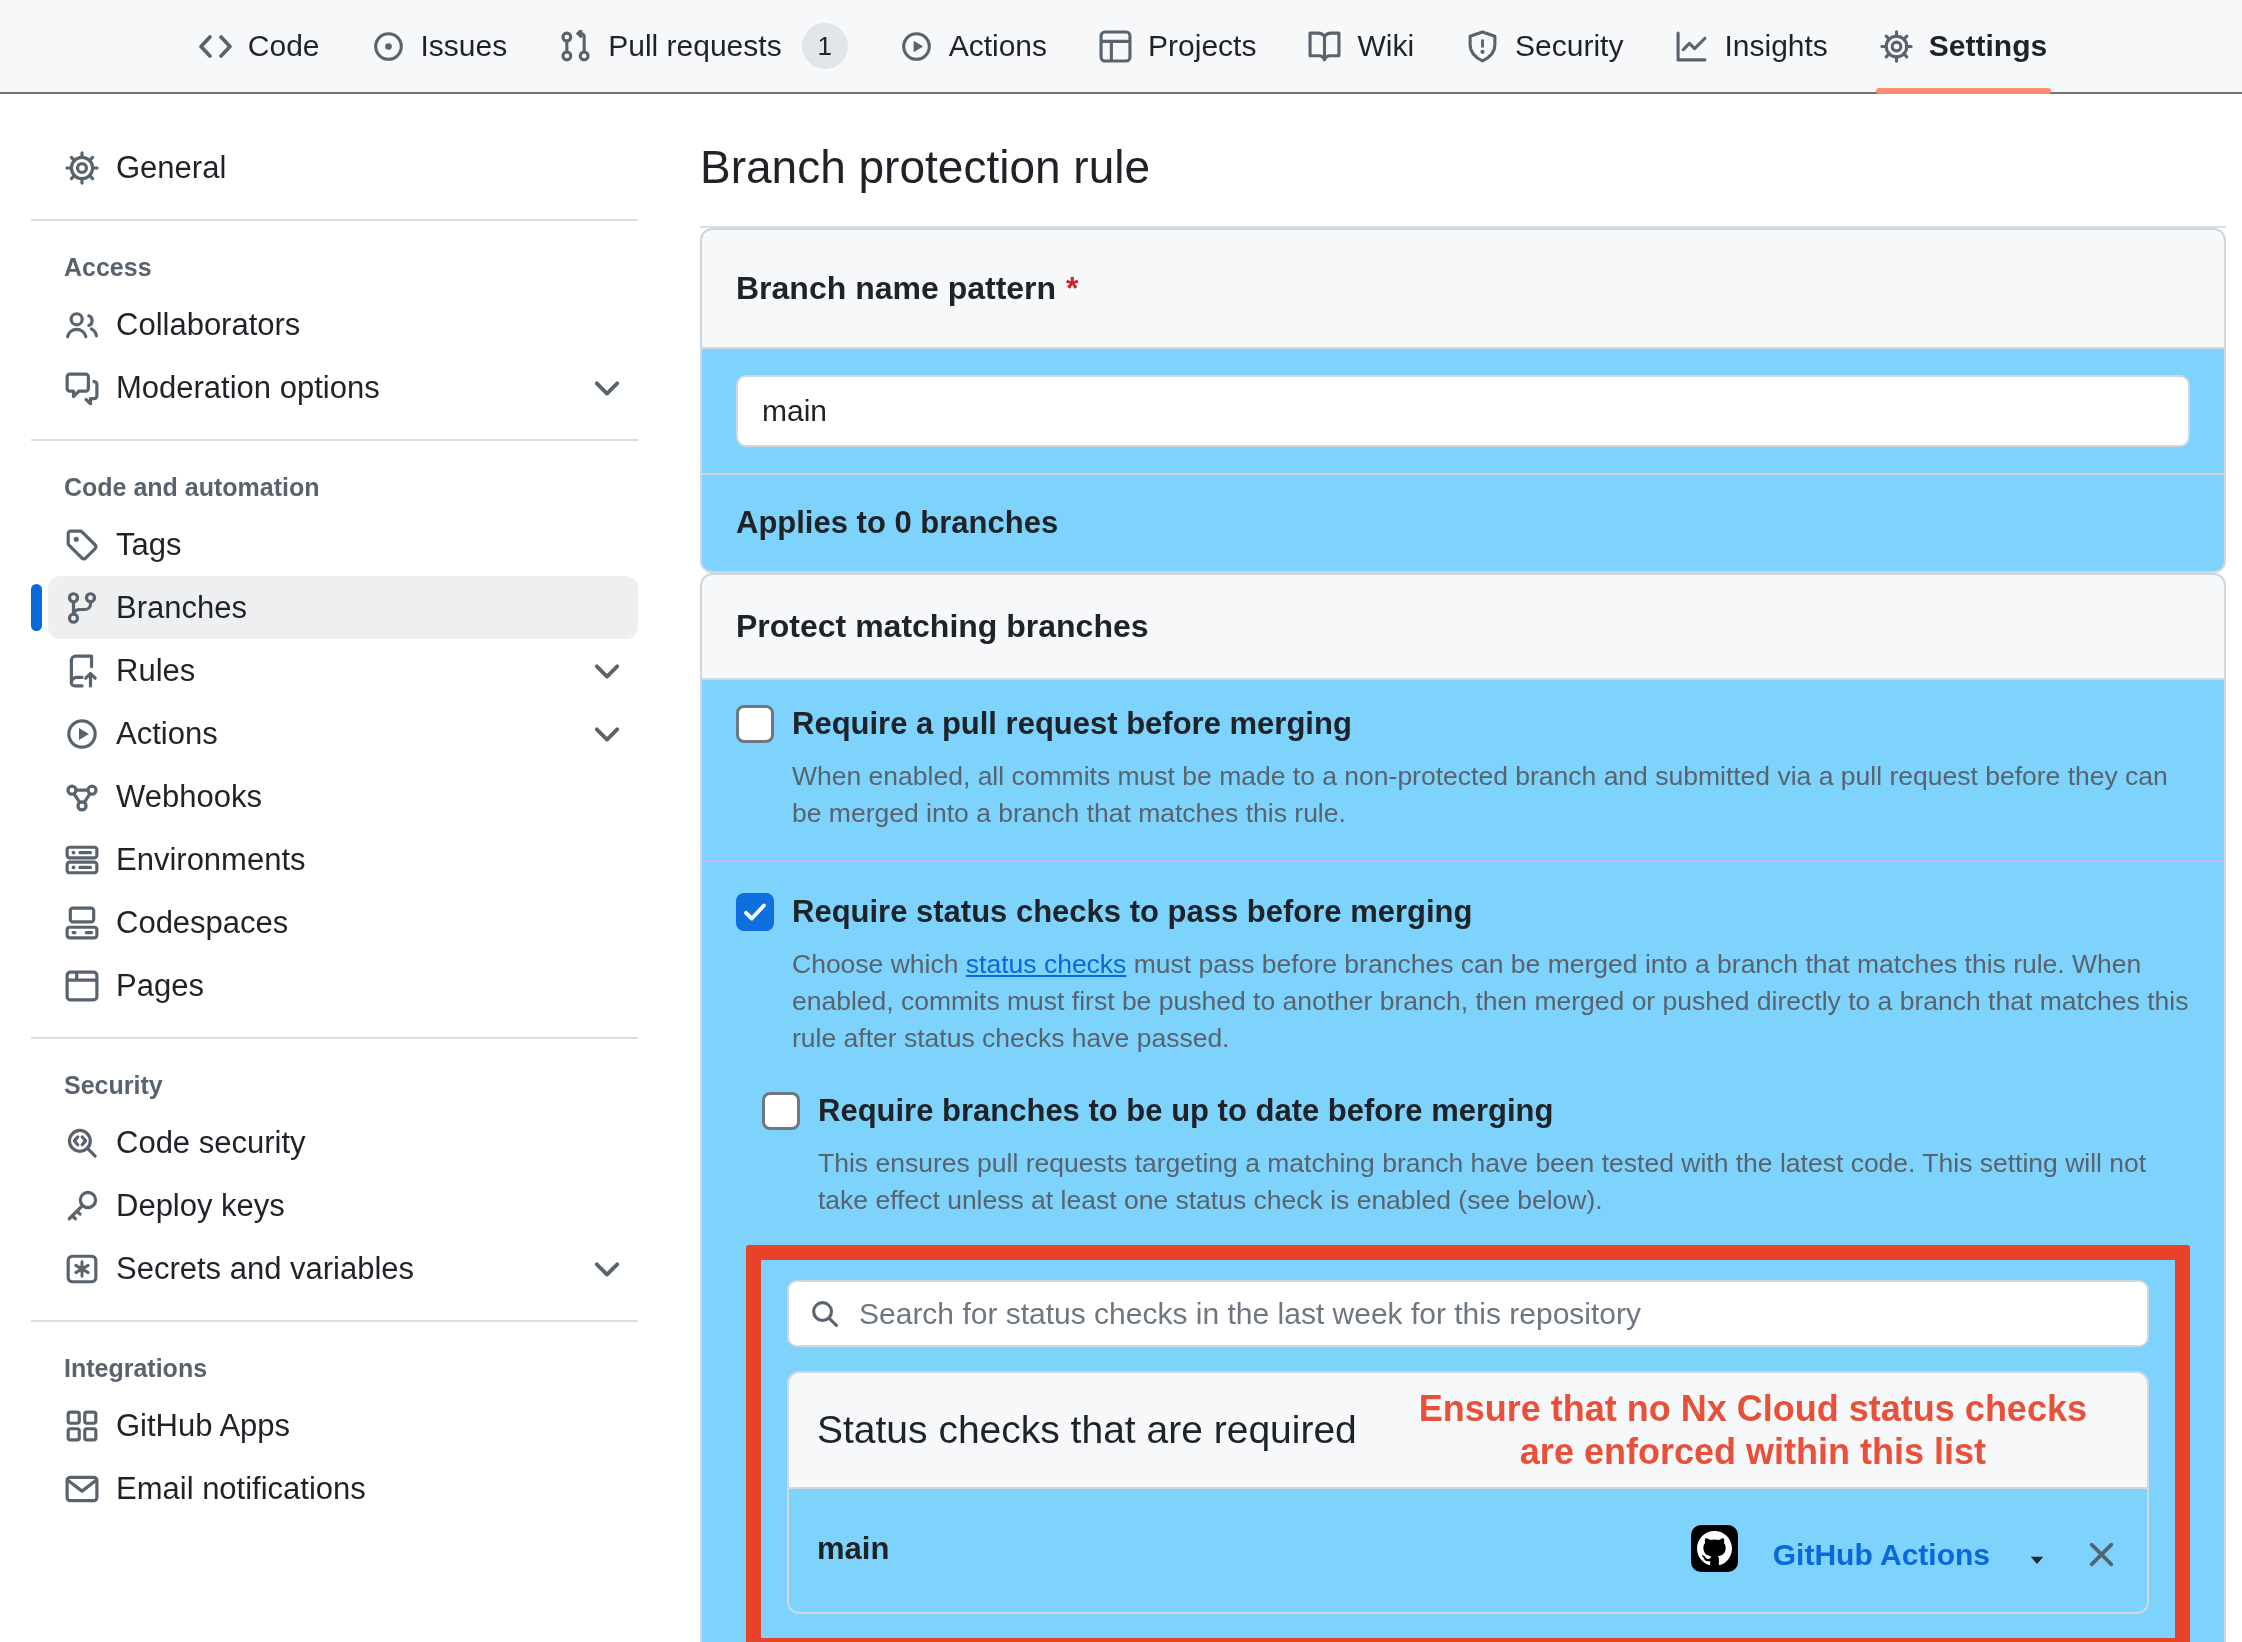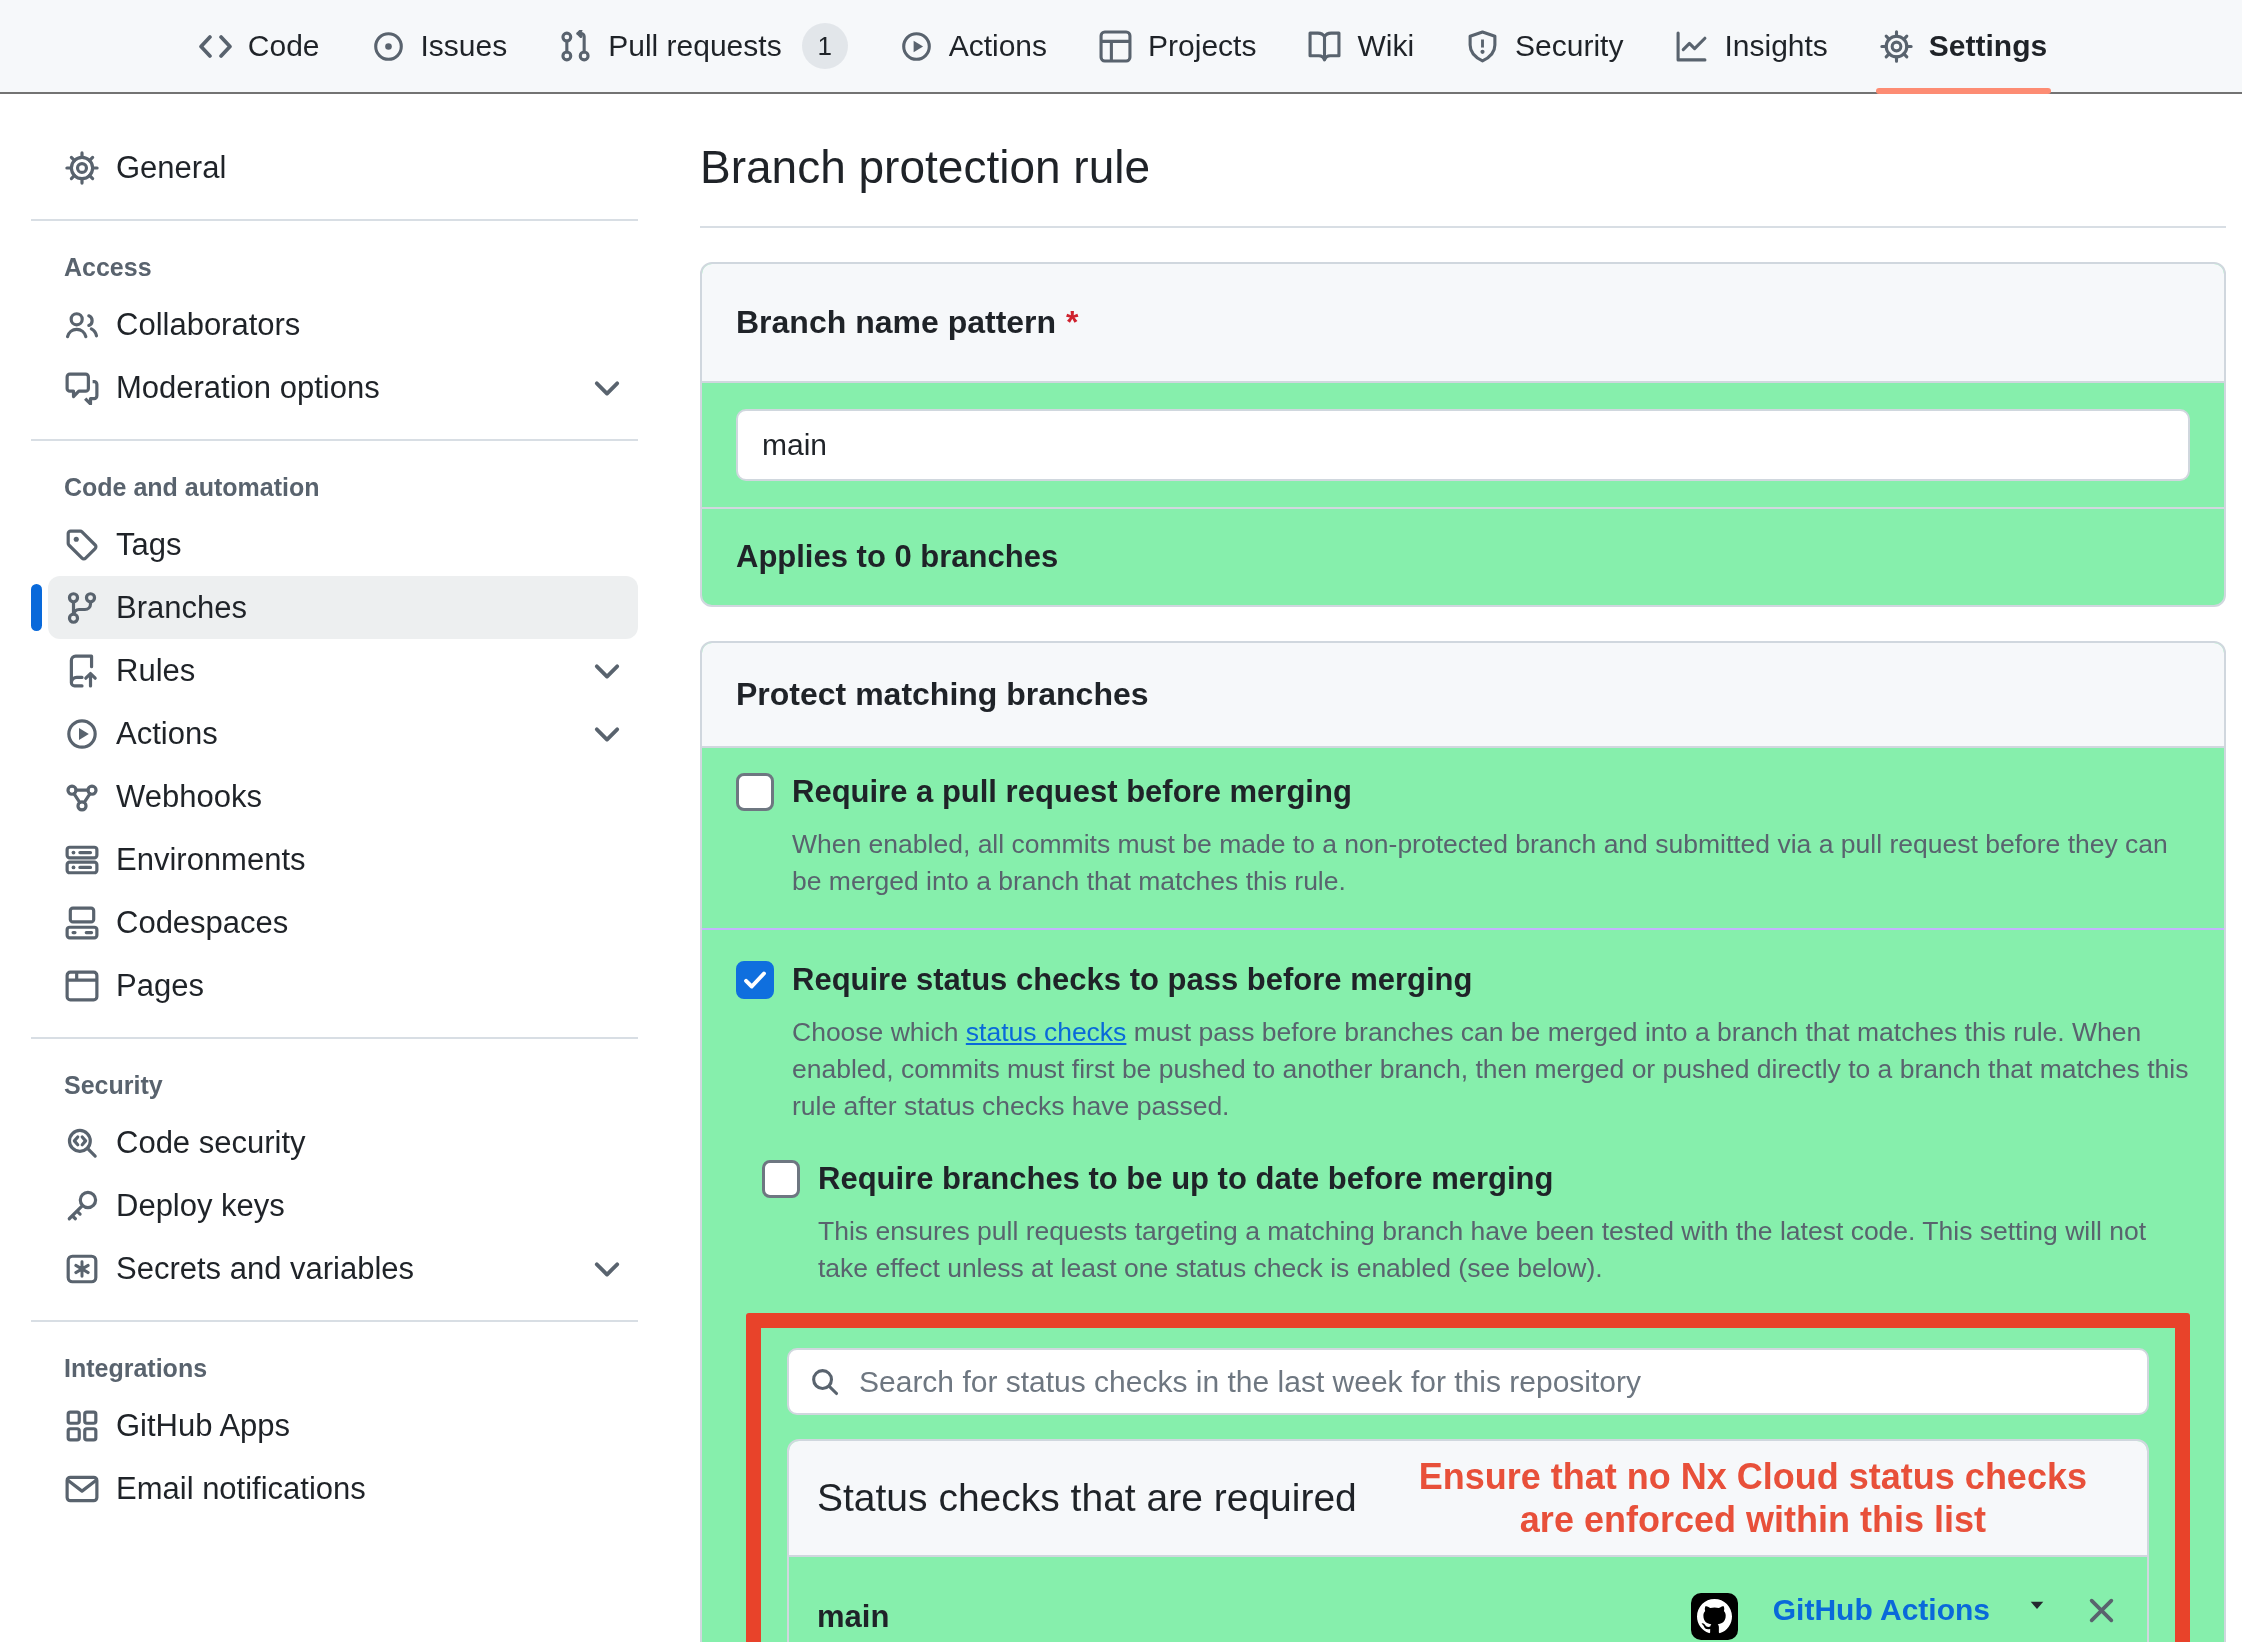--- a/index.html
+++ b/index.html
@@ -53,21 +53,21 @@
     font-size:25px; font-weight:bold; color:#59636e;
   }
   .side-divider { border:0; border-top:2px solid #d8dee4; margin:20px 0; }
 
   
   .main { flex:1; min-width:0; padding:46px 16px 0 32px; }
   .page-title {
     margin:0; padding:0 0 32px; font-size:46px; font-weight:400;
     border-bottom:2px solid #d8dee4;
   }
-  .card { border:2px solid #d0d7de; border-radius:12px; margin-top:34px; background:#86efac; }
+  .card { border:2px solid #d0d7de; border-radius:12px; background:#7dd3fc; }
   .card-header {
     background:#f6f8fa; border-bottom:2px solid #d0d7de; border-radius:10px 10px 0 0;
     padding:40px 34px; font-size:32px; font-weight:bold;
   }
   .card-header.compact { padding:33px 34px; }
   .req { color:#cf222e; margin-left:10px; }
   .card-section { padding:26px 34px; border-bottom:2px solid #d0d7de; }
   .card-section:last-child { border-bottom:0; }
   .text-input {
     display:block; width:100%; height:72px; border:2px solid #d0d7de; border-radius:10px;
@@ -103,21 +103,21 @@
     display:flex; align-items:center; background:#f6f8fa; border-bottom:2px solid #d0d7de;
     padding:14px 28px; min-height:102px;
   }
   .status-header-label { font-size:39px; color:#1f2328; flex:none; }
   .status-annotation {
     flex:1; text-align:center; padding-left:30px;
     font-size:36px; font-weight:bold; color:#e8503a; line-height:1.2;
   }
   .status-row { display:flex; align-items:center; padding:36px 28px 40px; }
   .status-name { font-size:31px; font-weight:bold; }
-  .row-right { margin-left:auto; display:flex; align-items:flex-start; gap:35px; }
+  .row-right { margin-left:auto; display:flex; align-items:flex-end; gap:35px; }
   .gh-avatar {
     width:47px; height:47px; border-radius:10px; background:#000; color:#fff;
     display:flex; align-items:center; justify-content:center; flex:none;
   }
   .gh-avatar .oct { width:35px; height:35px; }
   .app-name { font-size:30px; font-weight:bold; color:#0969da; cursor:pointer; }
   .caret { width:24px; height:24px; color:#24292f; cursor:pointer; }
   .x-btn { width:35px; height:35px; color:#59636e; cursor:pointer; }
 </style>
 </head>

